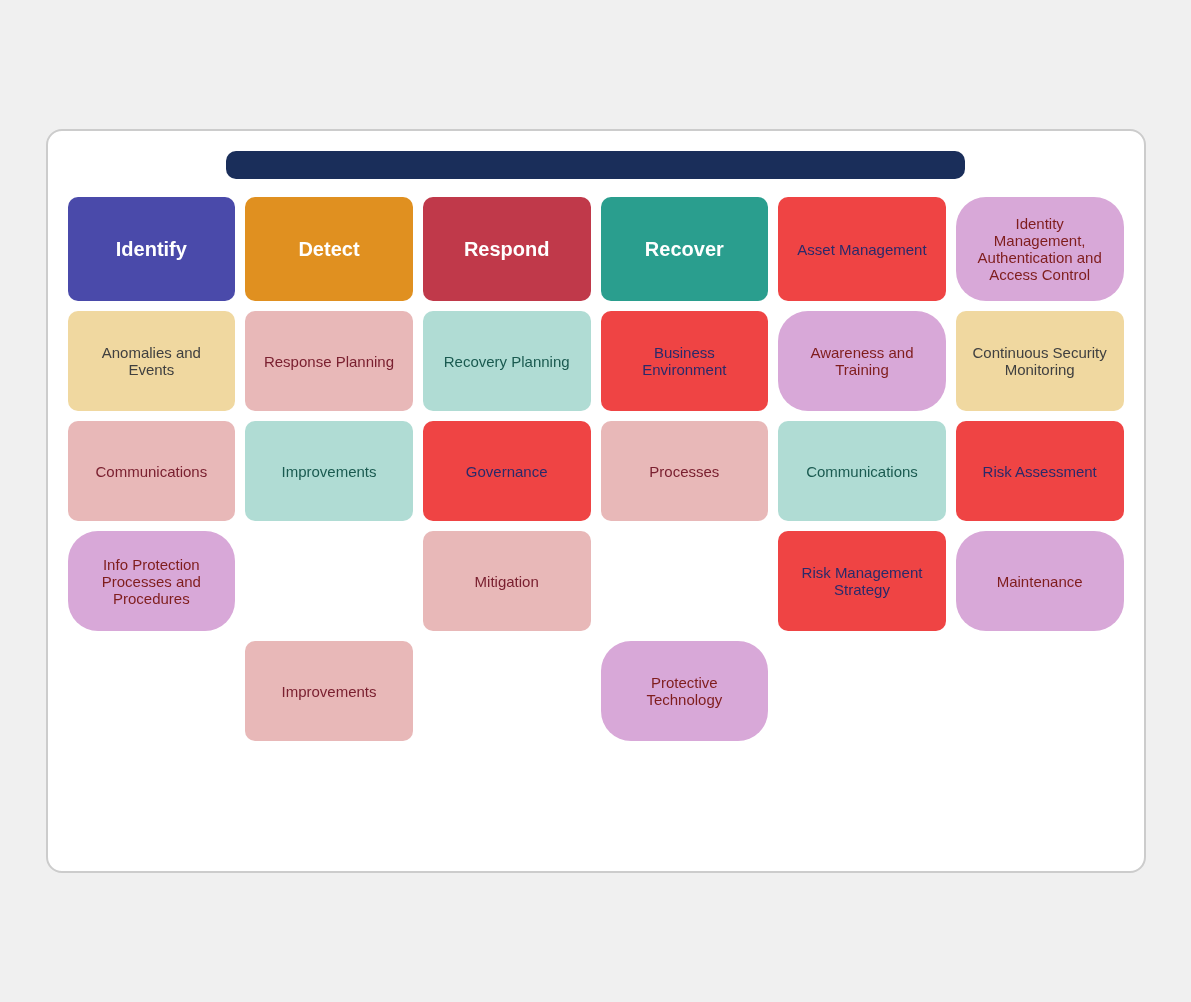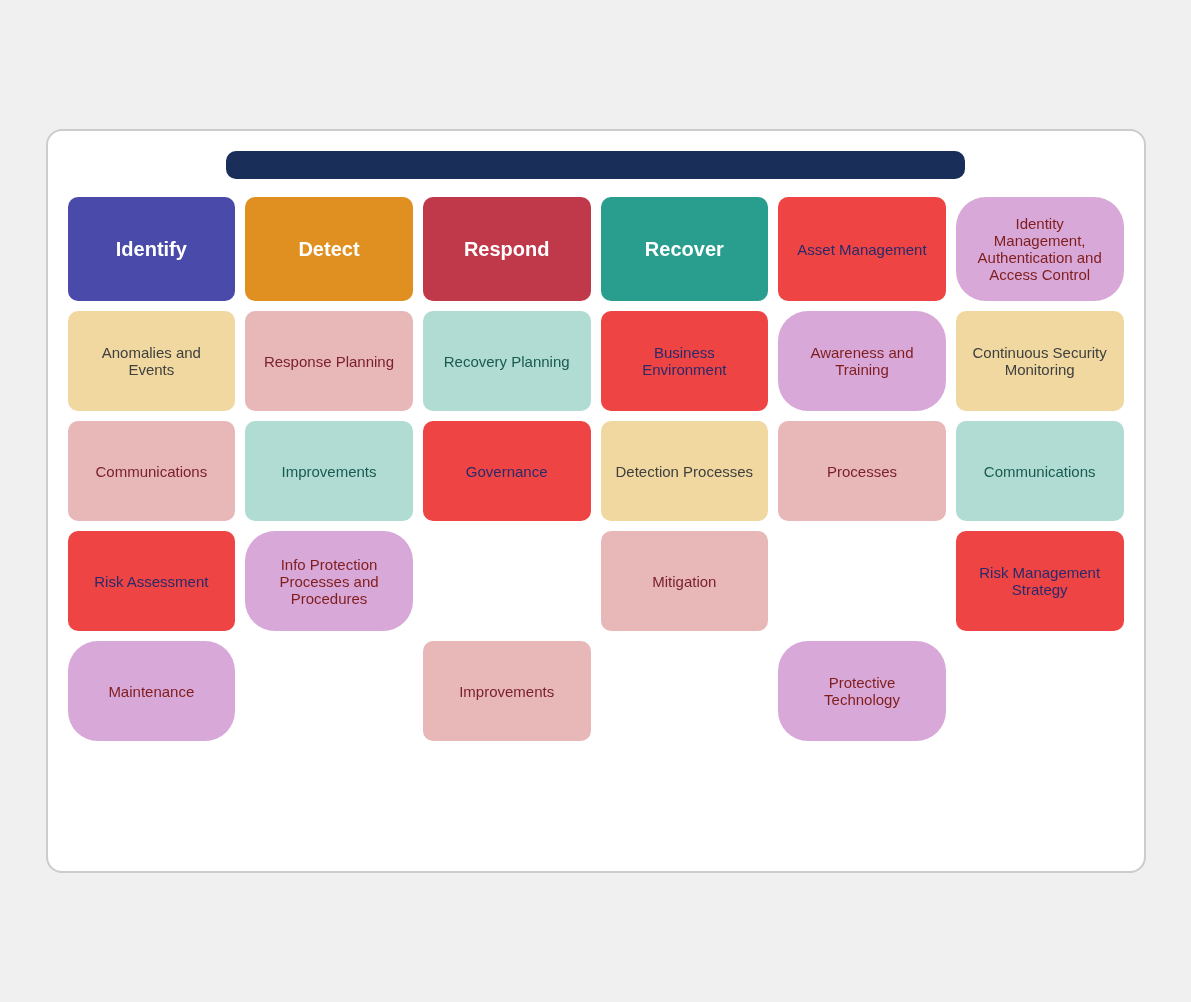--- a/index.html
+++ b/index.html
@@ -98,21 +98,20 @@
       <div class="body-cell cell-protect">Identity Management, Authentication and Access Control</div>
       <div class="body-cell cell-detect">Anomalies and Events</div>
       <div class="body-cell cell-respond">Response Planning</div>
       <div class="body-cell cell-recover">Recovery Planning</div>
       <div class="body-cell cell-identify">Business Environment</div>
       <div class="body-cell cell-protect">Awareness and Training</div>
       <div class="body-cell cell-detect">Continuous Security Monitoring</div>
       <div class="body-cell cell-respond">Communications</div>
       <div class="body-cell cell-recover">Improvements</div>
       <div class="body-cell cell-identify">Governance</div>
-      <div class="body-cell cell-detect">Detection Processes</div>
       <div class="body-cell cell-respond">Processes</div>
       <div class="body-cell cell-recover">Communications</div>
       <div class="body-cell cell-identify">Risk Assessment</div>
       <div class="body-cell cell-protect">Info Protection Processes and Procedures</div>
       <div class="body-cell cell-empty"></div>
       <div class="body-cell cell-respond">Mitigation</div>
       <div class="body-cell cell-empty"></div>
       <div class="body-cell cell-identify">Risk Management Strategy</div>
       <div class="body-cell cell-protect">Maintenance</div>
       <div class="body-cell cell-empty"></div>

